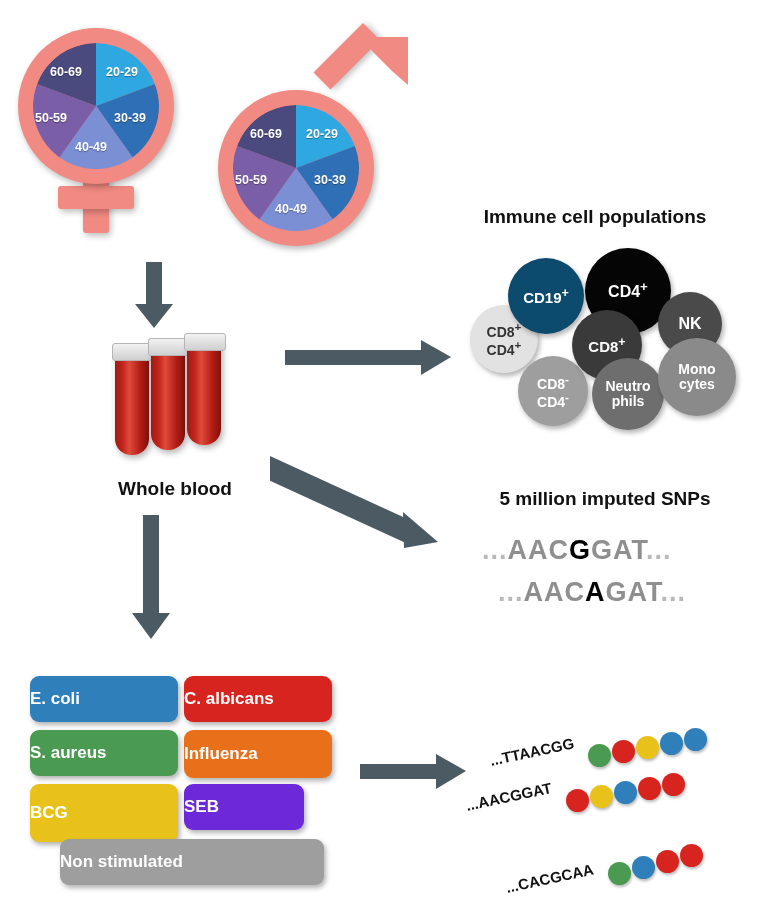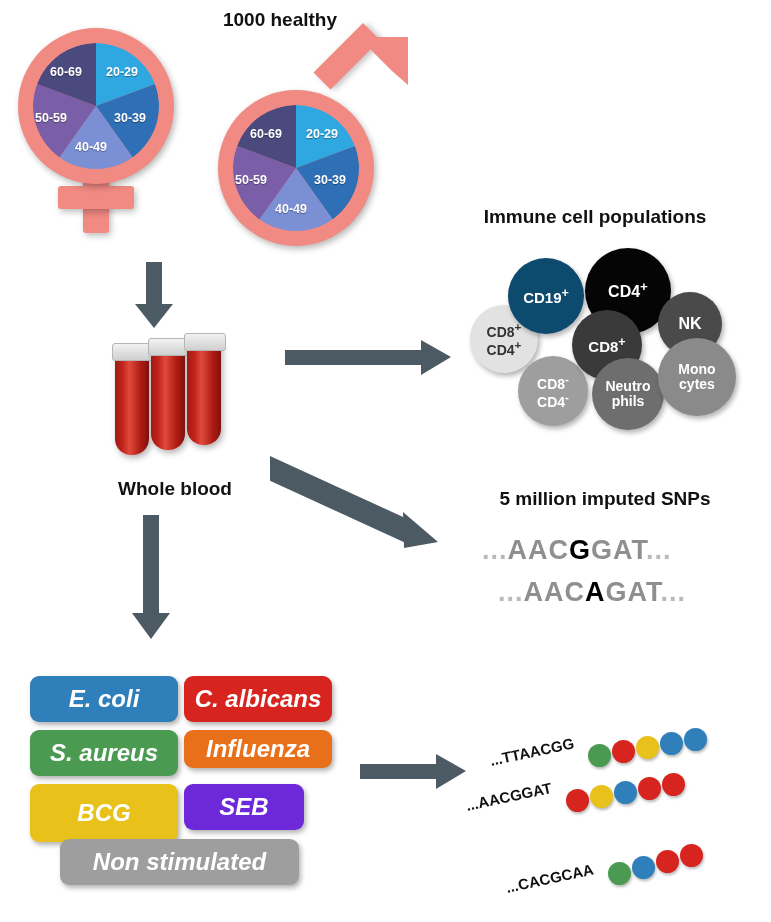--- a/index.html
+++ b/index.html
@@ -83,44 +83,42 @@
   }
   .snp-dim{color:#b9b9b9;}
   .snp-grey{color:#8f8f8f;}
   .snp-black{color:#000000;}
   
   .stim{
     position:absolute;
     border-radius:9px;
     color:#fff;
     font-weight:bold;
-    font-size:24px;
-    display:flex;align-items:center;justify-content:center;
+    font-size:17px;
+    display:flex;align-items:center;
     box-shadow:2px 3px 5px rgba(0,0,0,0.3);
-    font-style:italic;
   }
   
   .strand-text{
     position:absolute;
     font-weight:bold;
     font-size:15px;
     color:#111;
     white-space:nowrap;
   }
   .bead{
     position:absolute;
     border-radius:50%;
     box-shadow:1px 2px 3px rgba(0,0,0,0.28);
   }
 </style>
 </head>
 <body>
 
 <div class="abs ttl" style="left:165px;top:8px;width:230px;">
-  <div>1000 healthy</div>
 </div>
 
 <div class="gender-wrap" style="left:10px;top:18px;width:185px;height:215px;">
 
   <div class="fem-stem" style="left:73px;top:135px;width:26px;height:80px;border-radius:3px;"></div>
 
   <div class="fem-stem" style="left:48px;top:168px;width:76px;height:23px;border-radius:3px;"></div>
 
   <div class="pie-ring" style="left:8px;top:10px;width:156px;height:156px;"></div>
   <div class="pie-inner" style="left:23px;top:25px;width:126px;height:126px;">
@@ -242,30 +240,30 @@
 
 <div class="stim" style="left:30px;top:676px;width:148px;height:46px;background:#2f7fba;">
   <span>E. coli</span>
 </div>
 <div class="stim" style="left:184px;top:676px;width:148px;height:46px;background:#d8241f;">
   <span>C. albicans</span>
 </div>
 <div class="stim" style="left:30px;top:730px;width:148px;height:46px;background:#4a9a52;">
   <span>S. aureus</span>
 </div>
-<div class="stim" style="left:184px;top:730px;width:148px;height:38px;background:#e8701a;">
+<div class="stim" style="left:184px;top:730px;width:148px;height:48px;background:#e8701a;">
   <span>Influenza</span>
 </div>
 <div class="stim" style="left:30px;top:784px;width:148px;height:58px;background:#e8c21b;">
   <span>BCG</span>
 </div>
 <div class="stim" style="left:184px;top:784px;width:120px;height:46px;background:#6d28d9;">
   <span>SEB</span>
 </div>
-<div class="stim" style="left:60px;top:839px;width:239px;height:46px;background:#9e9e9e;">
+<div class="stim" style="left:60px;top:839px;width:264px;height:46px;background:#9e9e9e;">
   <span>Non stimulated</span>
 </div>
 
 <div class="abs arrow" style="left:360px;top:750px;">
   <svg width="110" height="44" viewBox="0 0 110 44">
     <rect x="0" y="14" width="80" height="15" fill="#4c5a63"></rect>
     <polygon points="76,4 76,39 106,21" fill="#4c5a63"></polygon>
   </svg>
 </div>
 

